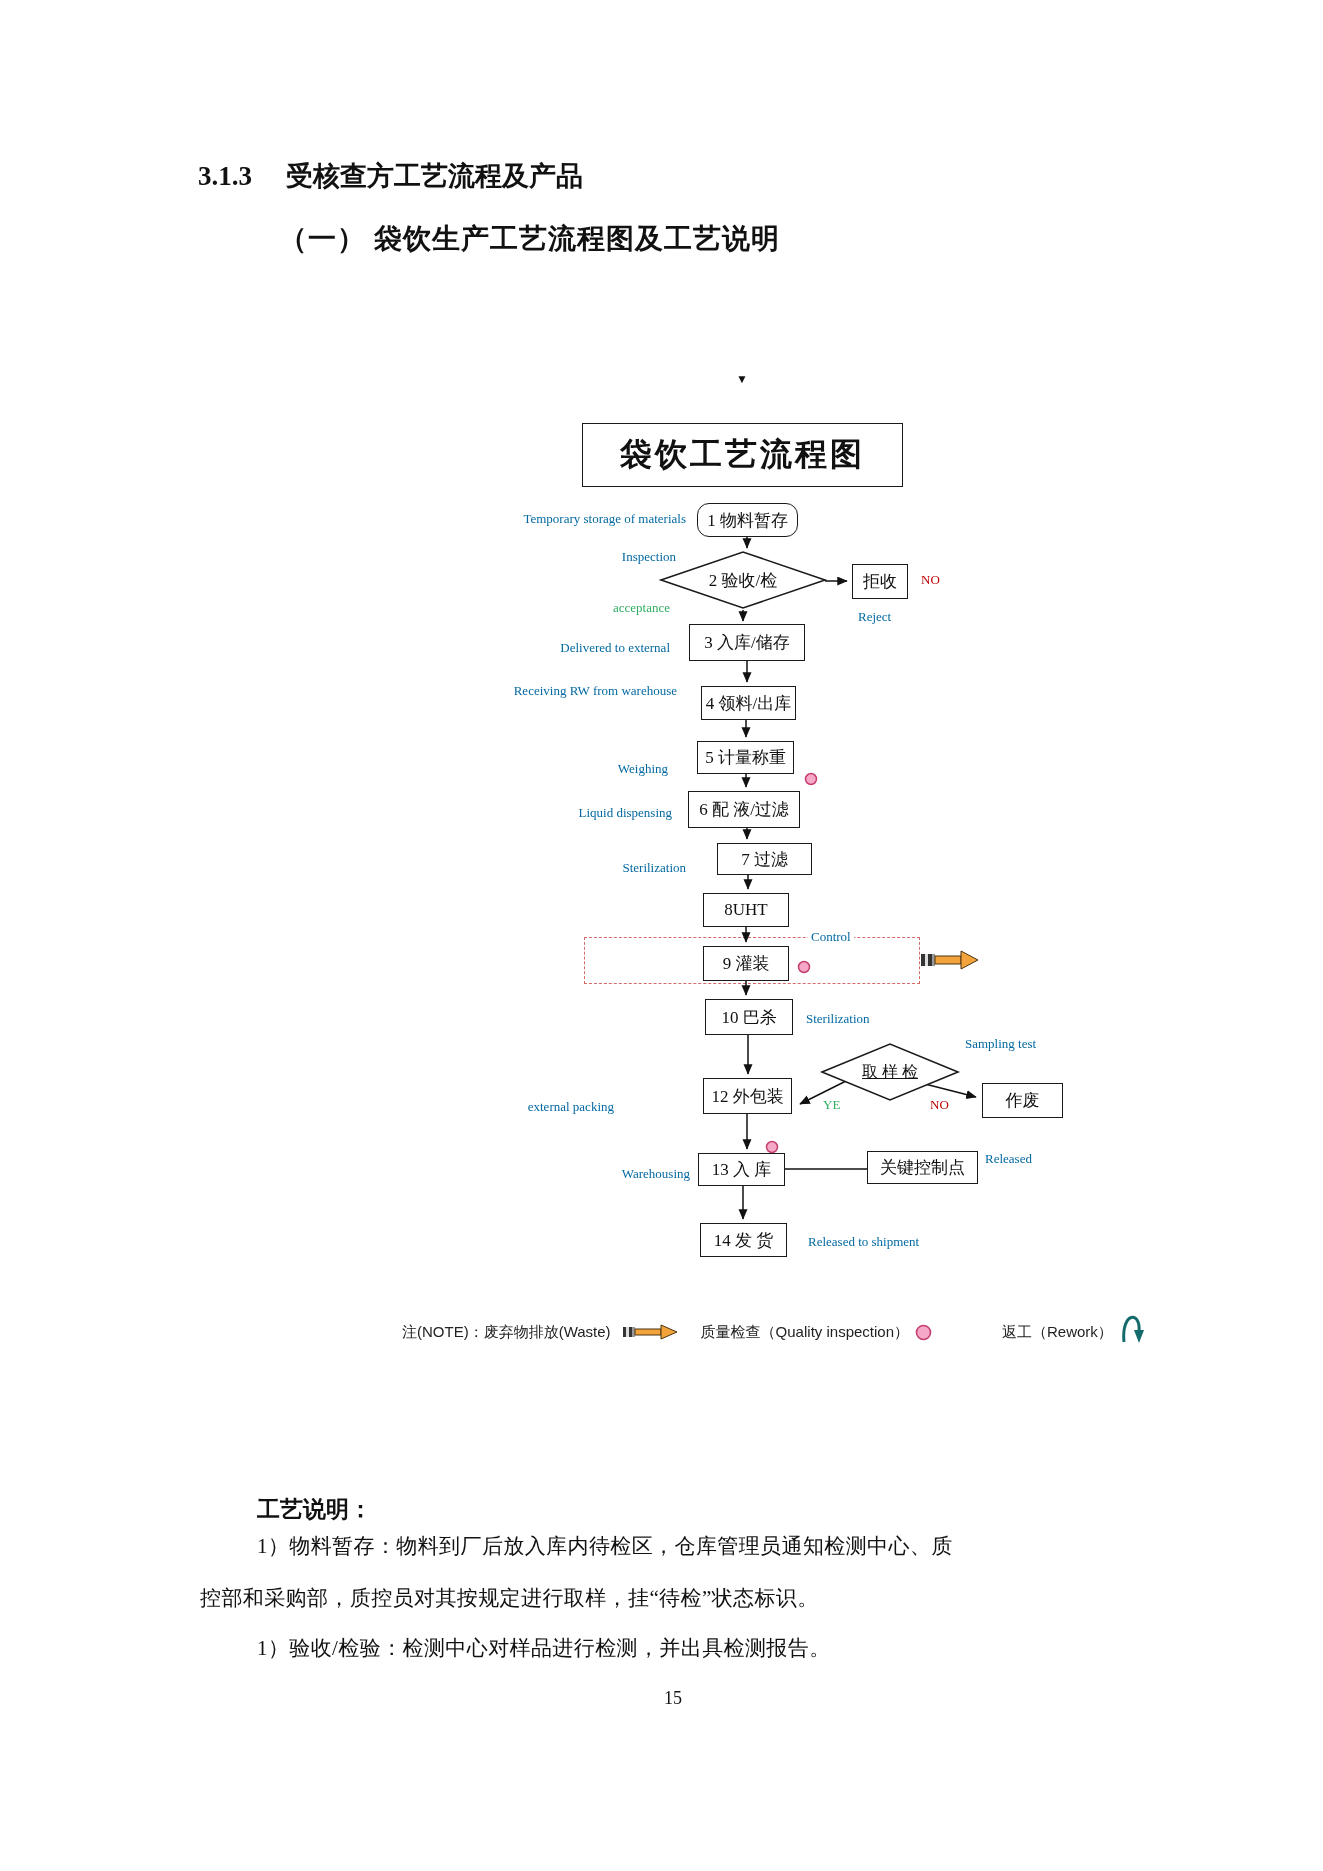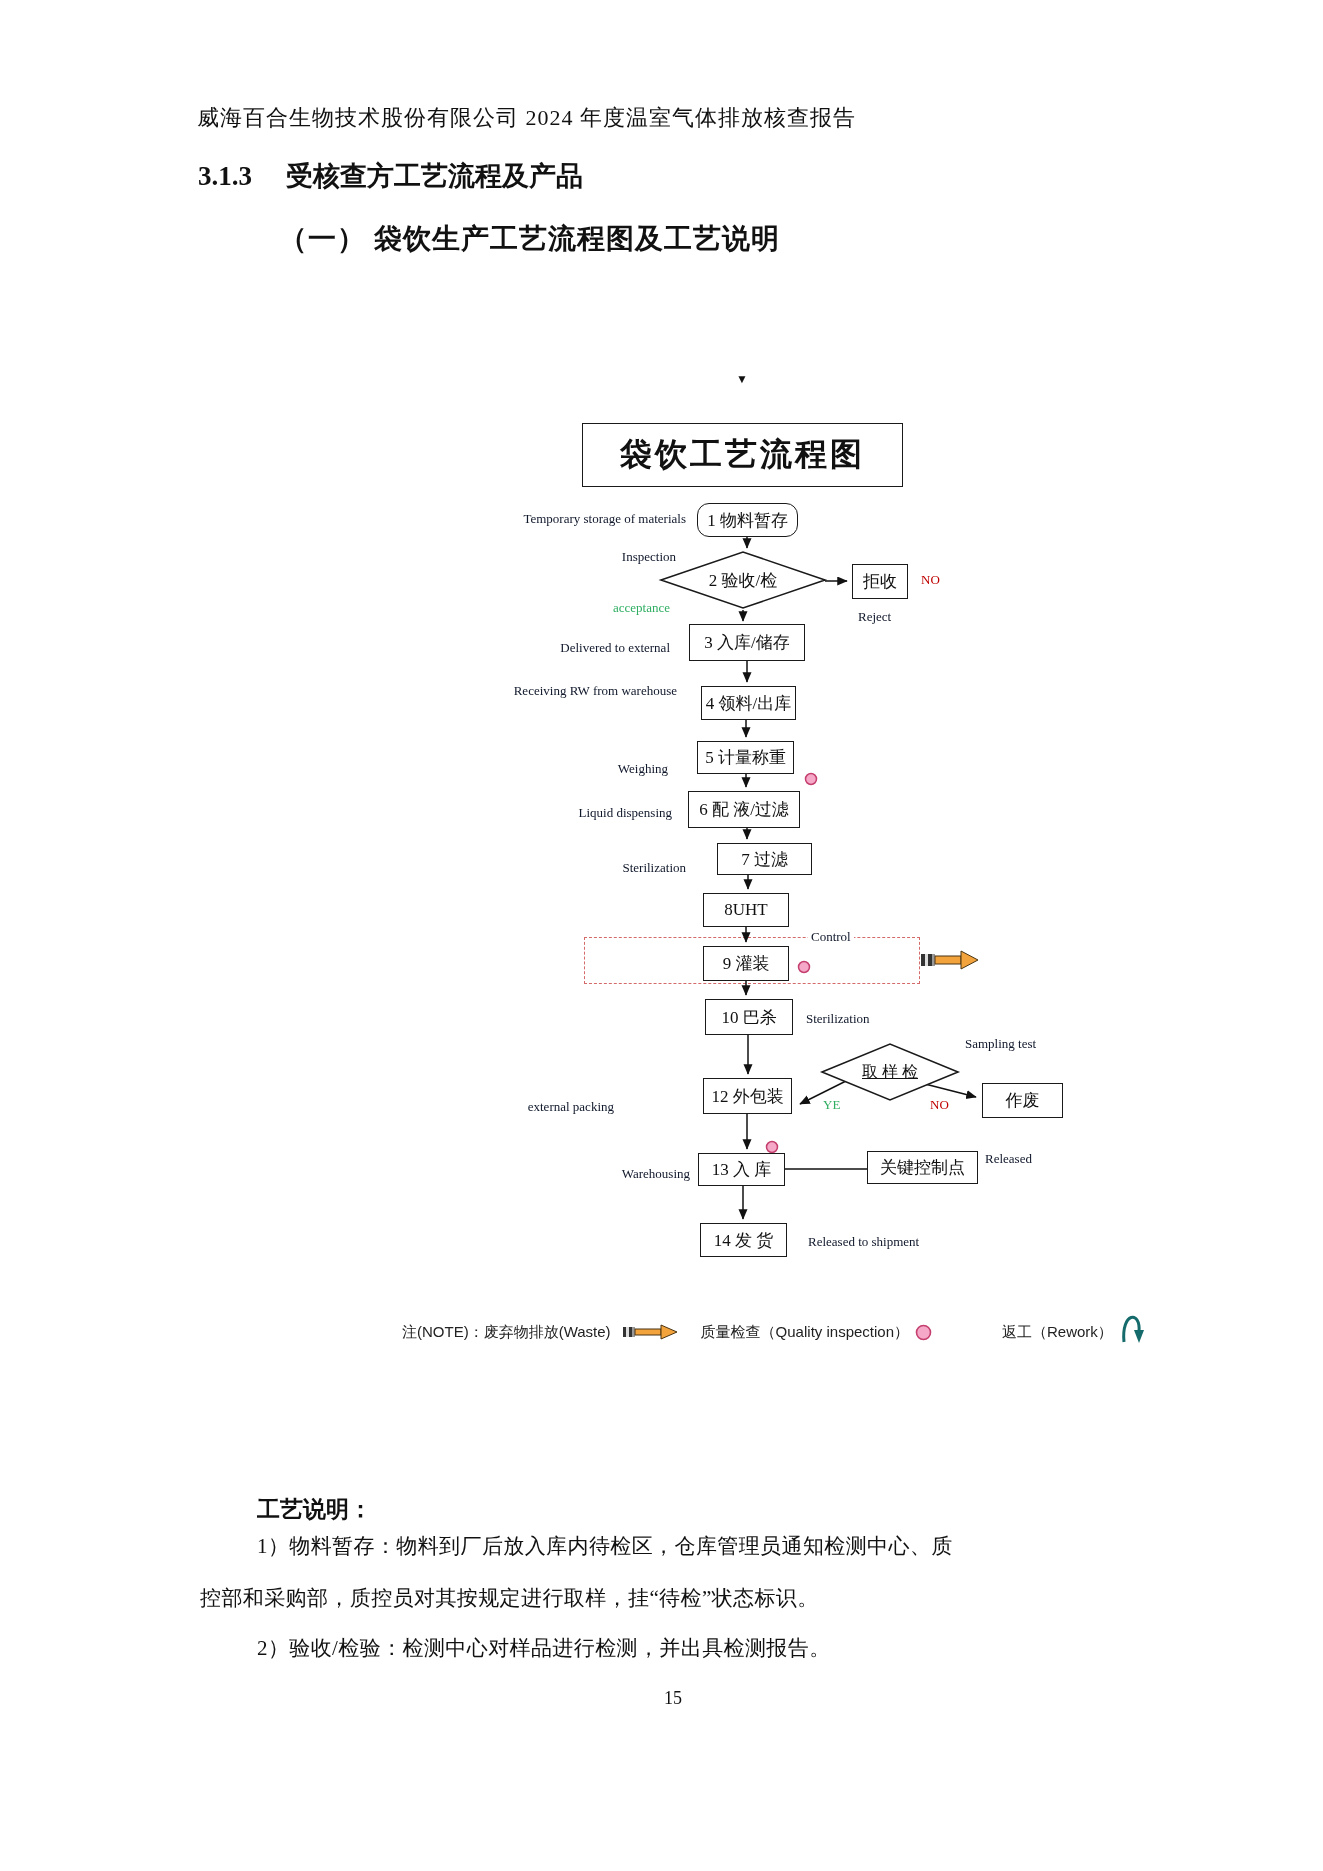--- a/index.html
+++ b/index.html
@@ -16,39 +16,38 @@
   .pageno{position:absolute;left:664px;top:1688px;font-size:18px;}
   
   .fbox{position:absolute;border:1.6px solid #1a1a1a;background:#fff;display:flex;align-items:center;
         justify-content:center;font-size:17px;white-space:nowrap;z-index:3;box-sizing:border-box;}
   .round{border-radius:12px;}
   .chart-title{font-size:32px;font-weight:bold;letter-spacing:3px;}
   .dashed-area{position:absolute;left:584px;top:937px;width:336px;height:47px;
                border:1.5px dashed var(--dash);z-index:1;box-sizing:border-box;}
   .dtext{position:absolute;display:flex;align-items:center;justify-content:center;font-size:17px;
          white-space:nowrap;z-index:3;background:transparent;}
-  .slabel{position:absolute;font-size:13px;color:#0f172a;white-space:nowrap;z-index:3;}
+  .slabel{position:absolute;font-size:13px;color:#0369a1;white-space:nowrap;z-index:3;}
   .green{color:var(--green);}
   .red{color:var(--red);}
   .wbg{background:#fff;padding:0 3px;}
   .tmark{position:absolute;left:736px;top:372px;font-size:12px;z-index:3;}
   #overlay{position:absolute;left:0;top:0;width:1323px;height:1871px;z-index:2;}
   
   .legend-row{position:absolute;left:402px;display:flex;align-items:center;
               font-family:"Liberation Sans",sans-serif;font-size:15px;color:#222;white-space:nowrap;z-index:3;}
   .legend-row svg{flex:0 0 auto;}
   .mL22{margin-left:22px;} .mL12{margin-left:12px;} .mL70{margin-left:70px;} .mL33{margin-left:33px;} .mL6{margin-left:6px;}
   .rework-svg{margin-top:-18px;}
 </style>
 </head>
 <body>
 
 <div id="page">
 
-  <div class="doc-header">威海百合生物技术股份有限公司 2024 年度温室气体排放核查报告</div>
   <div class="h1">
     <span class="num">3.1.3</span><span>受核查方工艺流程及产品</span>
   </div>
   <div class="h2">（一） 袋饮生产工艺流程图及工艺说明</div>
 
   <svg id="overlay" viewBox="0 0 1323 1871">
     <defs>
       <marker id="ah" markerWidth="8" markerHeight="8" refX="6.5" refY="3" orient="auto">
         <path d="M0,0 L7,3 L0,6 Z" fill="#111"></path>
       </marker>
@@ -149,17 +148,17 @@
     <span class="mL70">返工（Rework）</span>
     <svg class="mL6 rework-svg" width="28" height="42" viewBox="0 0 28 42">
       <path d="M5,40 C2,10 22,8 20,30" fill="none" style="stroke:var(--teal)" stroke-width="3"></path>
       <polygon points="15,28 25,28 20,41" style="fill:var(--teal)"></polygon>
     </svg>
   </div>
 
   <div class="body-h">工艺说明：</div>
   <div class="para" style="left:257px;top:1532px;">1）物料暂存：物料到厂后放入库内待检区，仓库管理员通知检测中心、质</div>
   <div class="para" style="left:200px;top:1584px;">控部和采购部，质控员对其按规定进行取样，挂“待检”状态标识。</div>
-  <div class="para" style="left:257px;top:1634px;">2）验收/检验：检测中心对样品进行检测，并出具检测报告。</div>
+  <div class="para" style="left:257px;top:1634px;">1）验收/检验：检测中心对样品进行检测，并出具检测报告。</div>
 
   <div class="pageno">15</div>
 
 </div>
 
 </body></html>

